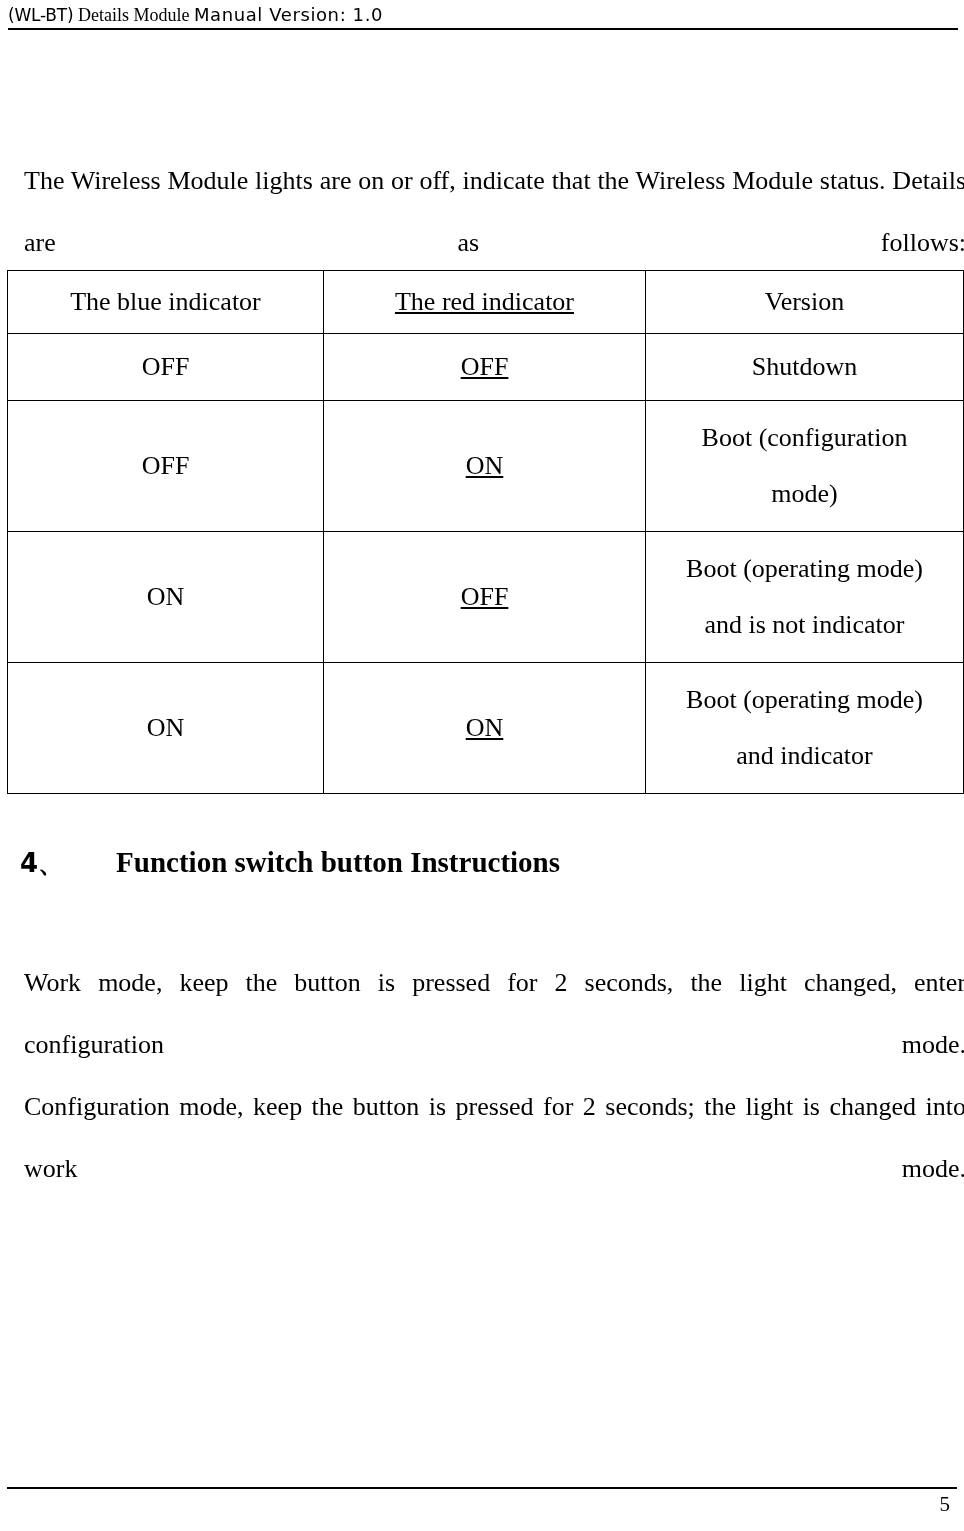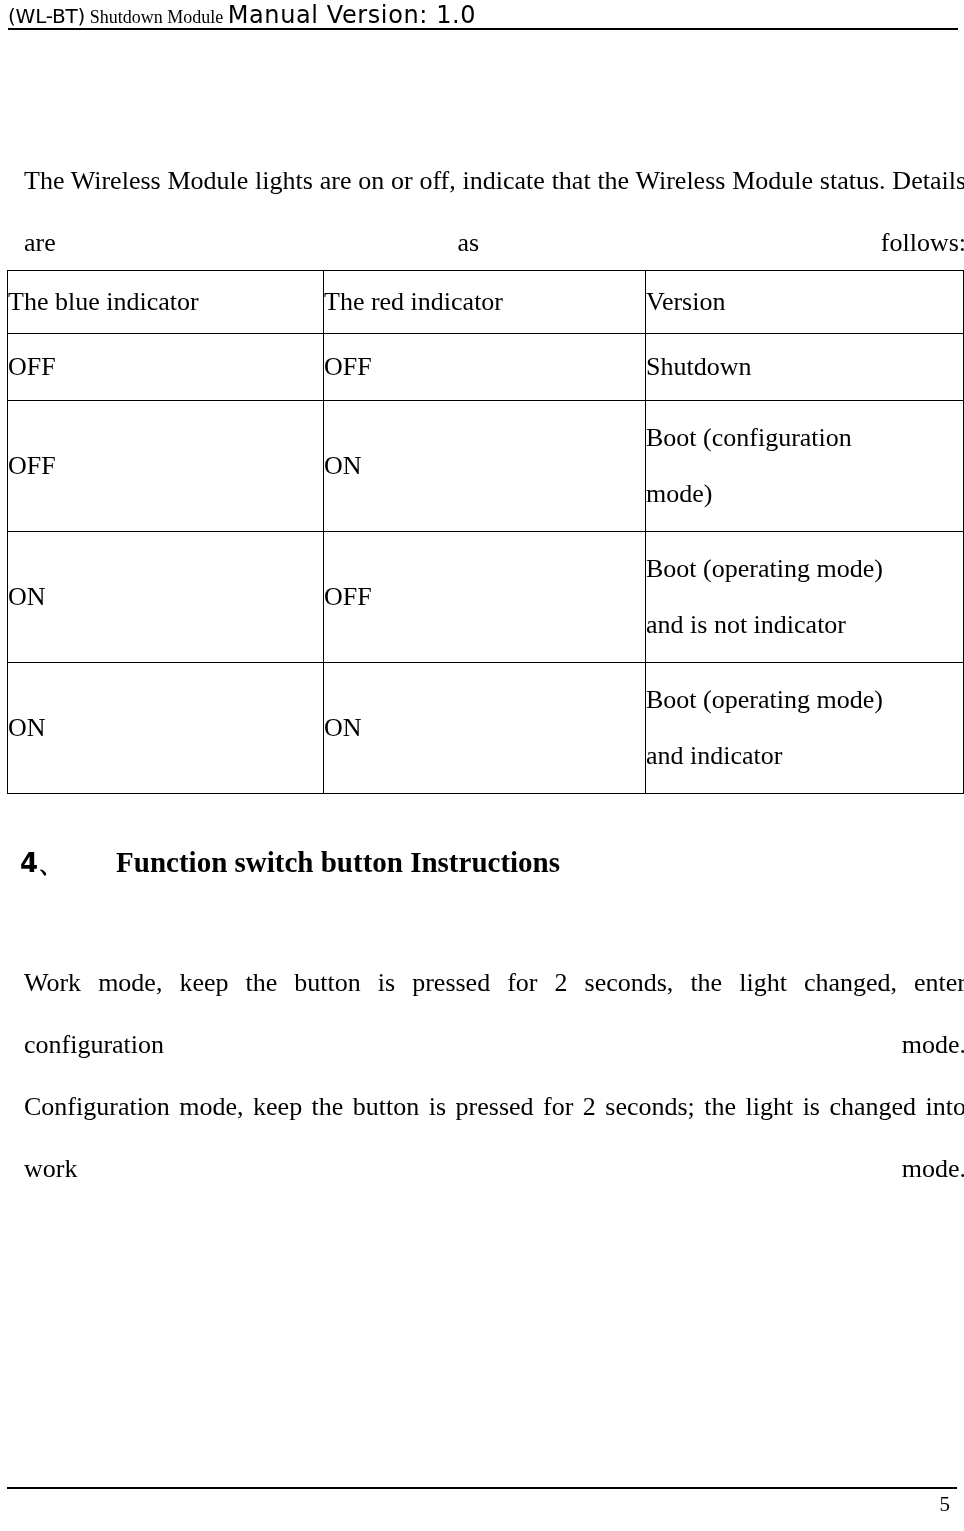--- a/index.html
+++ b/index.html
@@ -28,30 +28,30 @@
     position: absolute;
     left: 8px;
     top: 2px;
     width: 948px;
     height: 30px;
     white-space: nowrap;
     line-height: 26px;
   }
   .hdr-sans {
     font-family: "DejaVu Sans", "Liberation Sans", sans-serif;
-    font-size: 20px;
+    font-size: 17px;
     letter-spacing: -0.2px;
   }
   .hdr-serif {
     font-family: "Liberation Serif", "DejaVu Serif", serif;
     font-size: 18px;
   }
   .hdr-wide {
     font-family: "DejaVu Sans", "Liberation Sans", sans-serif;
-    font-size: 24px;
+    font-size: 18px;
     letter-spacing: 0.6px;
   }
   .header-rule {
     position: absolute;
     left: 8px;
     top: 28px;
     width: 950px;
     height: 0;
     border-top: 2px solid #000;
   }
@@ -99,29 +99,29 @@
     position: absolute;
     left: 7px;
     top: 270px;
     width: 953px;
     border-collapse: collapse;
     table-layout: fixed;
     font-size: 26px;
   }
   .led-table td {
     border: 1px solid #000;
-    text-align: left;
+    text-align: center;
     vertical-align: middle;
     padding: 0;
   }
   .led-table tr.r-head td { height: 62px; }
   .led-table tr.r-one  td { height: 66px; }
   .led-table tr.r-two  td { height: 130px; margin-top: 20px; }
   .led-table .c1 { width: 315px; }
-  .led-table .c2 { width: 321px; }
+  .led-table .c2 { width: 321px; text-decoration: underline; }
   .led-table .c3 { width: 317px; }
   .cell-2line {
     line-height: 56px;
   }
   .cell-2line .l1 { display: block; }
   .cell-2line .l2 { display: block; }
 
   
   .footer-rule {
     position: absolute;
@@ -138,21 +138,21 @@
     font-size: 21px;
     font-family: "Liberation Serif", "DejaVu Serif", serif;
   }
 </style>
 </head>
 <body>
 
 <div class="page">
 
   <div class="header">
-    <span class="hdr-sans">(WL-BT)</span><span class="hdr-serif">&nbsp;</span><span class="hdr-serif">Shutdown Module</span><span class="hdr-serif">&nbsp;</span><span class="hdr-wide">Manual Version: 1.0</span>
+    <span class="hdr-sans">(WL-BT)</span><span class="hdr-serif">&nbsp;</span><span class="hdr-serif">Details Module</span><span class="hdr-serif">&nbsp;</span><span class="hdr-wide">Manual Version: 1.0</span>
   </div>
   <div class="header-rule"></div>
 
 
   <div class="para" id="para-intro">The Wireless Module lights are on or off, indicate that the Wireless Module status. Details are as follows:</div>
 
   <table class="led-table">
     <tbody>
       <tr class="r-head">
         <td class="c1">The blue indicator</td>

